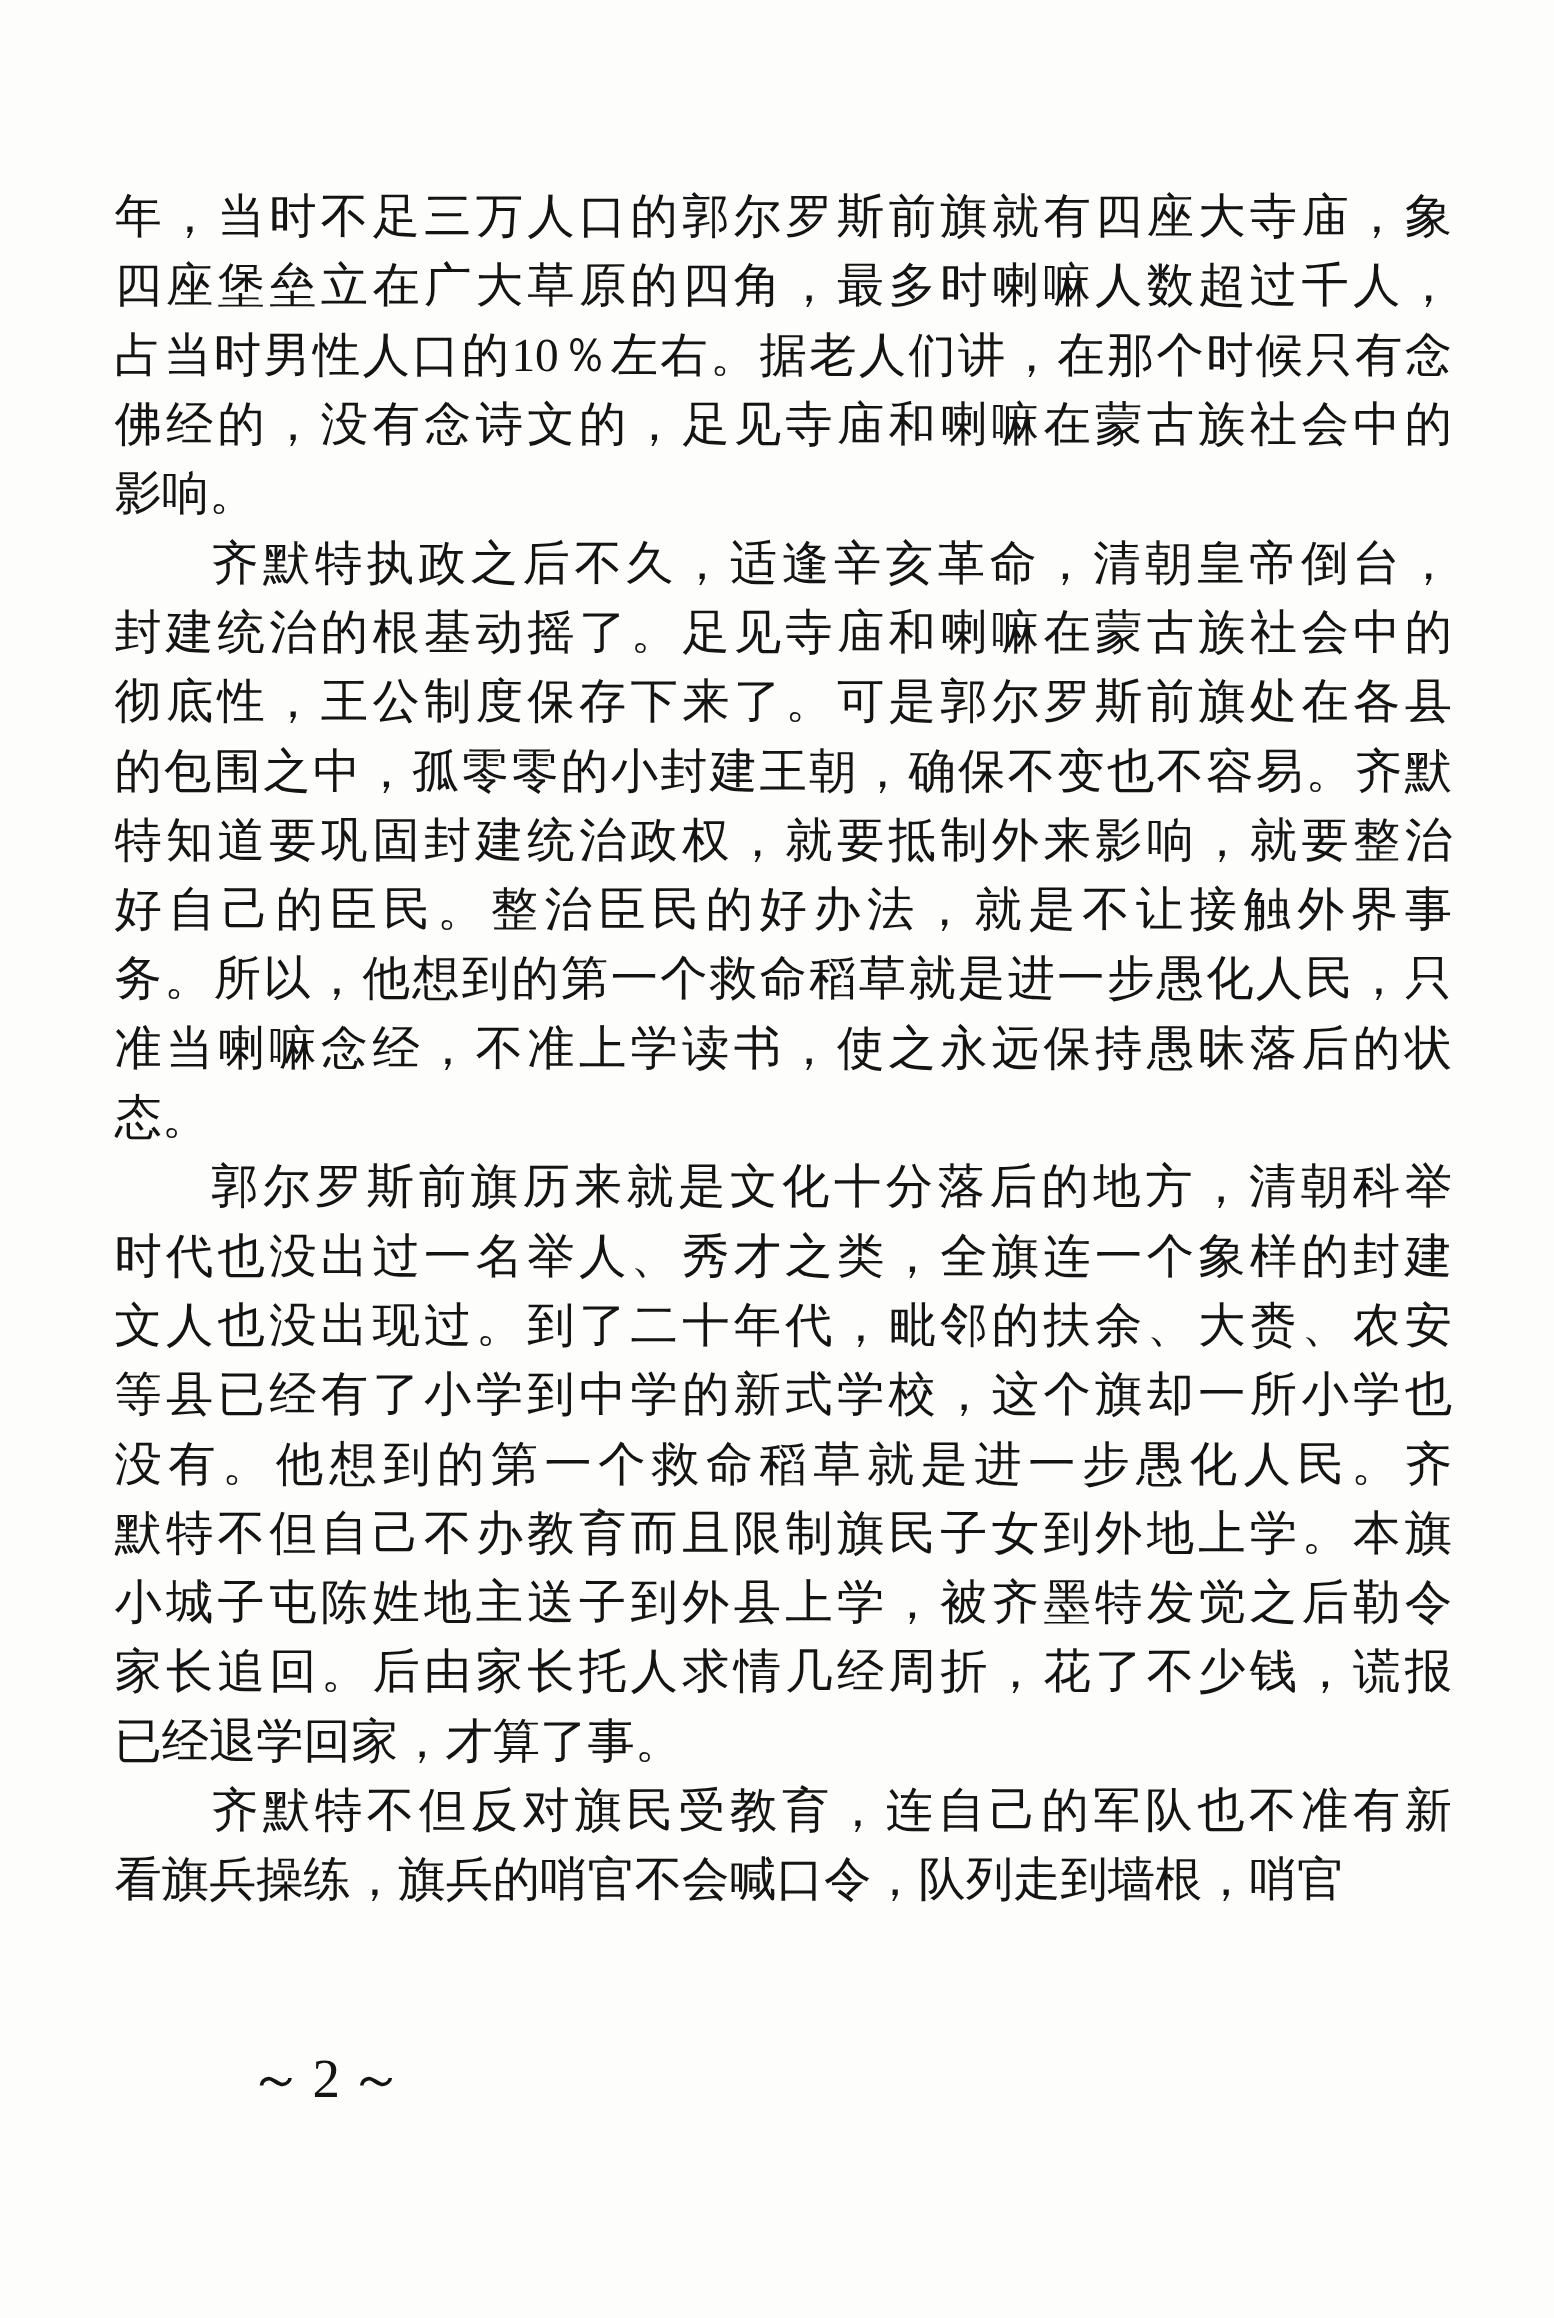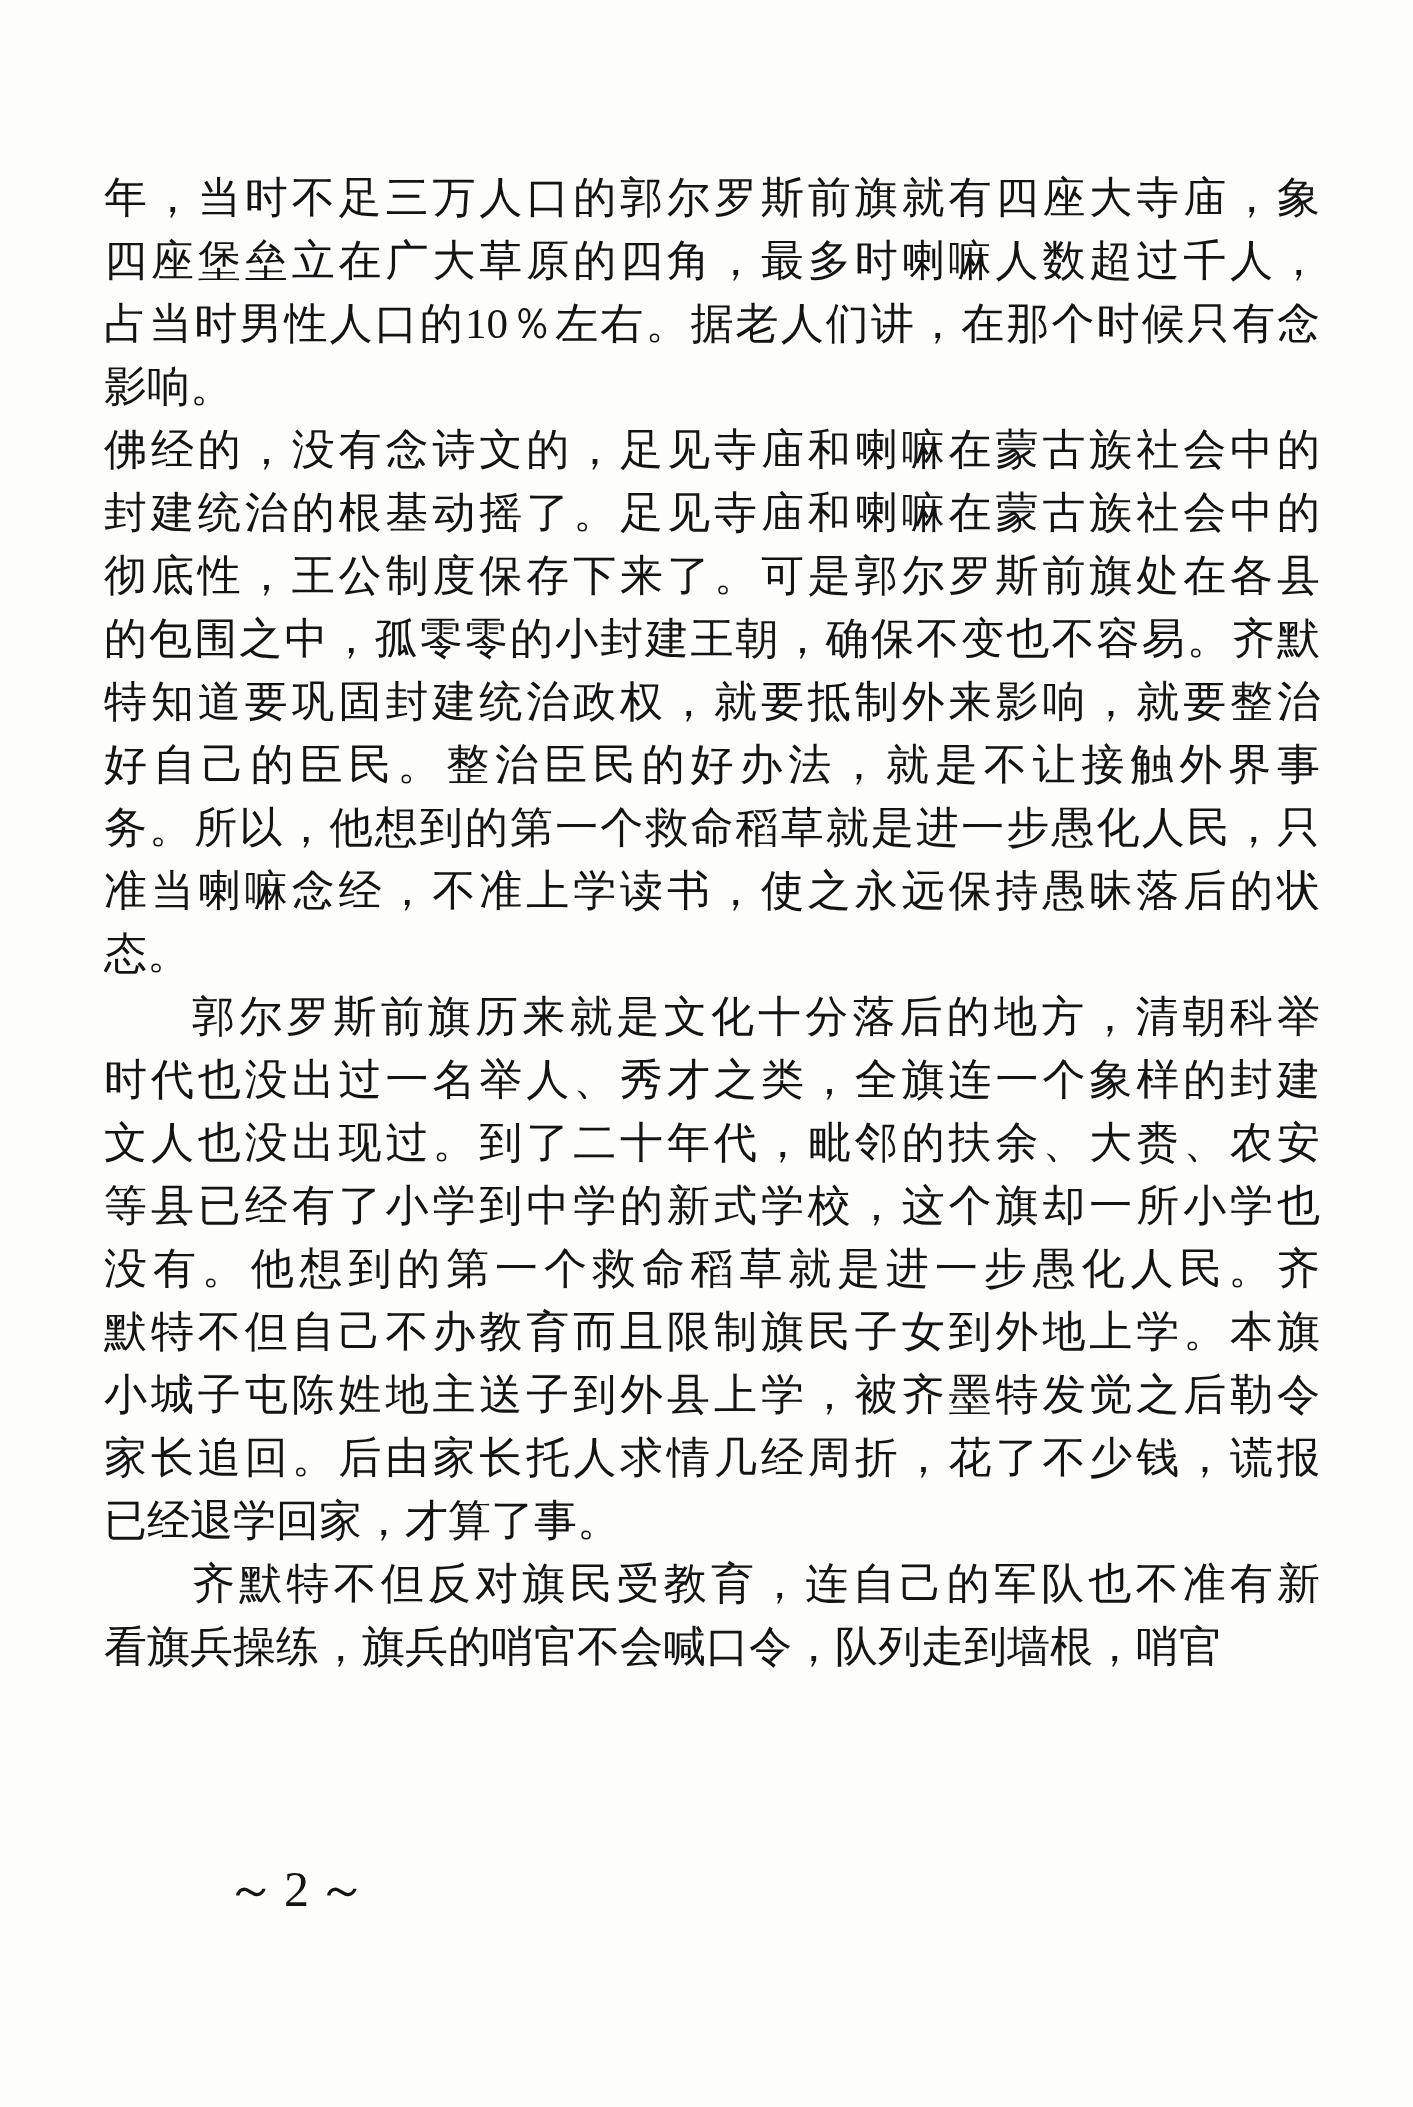--- a/index.html
+++ b/index.html
@@ -55,22 +55,23 @@
 </style>
 </head>
 <body>
 
 <div class="scan-page">
 
   <div class="text-block">
     <div class="line">年，当时不足三万人口的郭尔罗斯前旗就有四座大寺庙，象</div>
     <div class="line">四座堡垒立在广大草原的四角，最多时喇嘛人数超过千人，</div>
     <div class="line">占当时男性人口的10％左右。据老人们讲，在那个时候只有念</div>
+    <div class="line">佛经的，没有念诗文的，足见寺庙和喇嘛在蒙古族社会中的</div>
     <div class="line endline">影响。</div>
-    <div class="line">佛经的，没有念诗文的，足见寺庙和喇嘛在蒙古族社会中的</div>
+    <div class="line indent">齐默特执政之后不久，适逢辛亥革命，清朝皇帝倒台，</div>
     <div class="line">封建统治的根基动摇了。足见寺庙和喇嘛在蒙古族社会中的</div>
     <div class="line">彻底性，王公制度保存下来了。可是郭尔罗斯前旗处在各县</div>
     <div class="line">的包围之中，孤零零的小封建王朝，确保不变也不容易。齐默</div>
     <div class="line">特知道要巩固封建统治政权，就要抵制外来影响，就要整治</div>
     <div class="line">好自己的臣民。整治臣民的好办法，就是不让接触外界事</div>
     <div class="line">务。所以，他想到的第一个救命稻草就是进一步愚化人民，只</div>
     <div class="line">准当喇嘛念经，不准上学读书，使之永远保持愚昧落后的状</div>
     <div class="line endline">态。</div>
     <div class="line indent">郭尔罗斯前旗历来就是文化十分落后的地方，清朝科举</div>
     <div class="line">时代也没出过一名举人、秀才之类，全旗连一个象样的封建</div>

